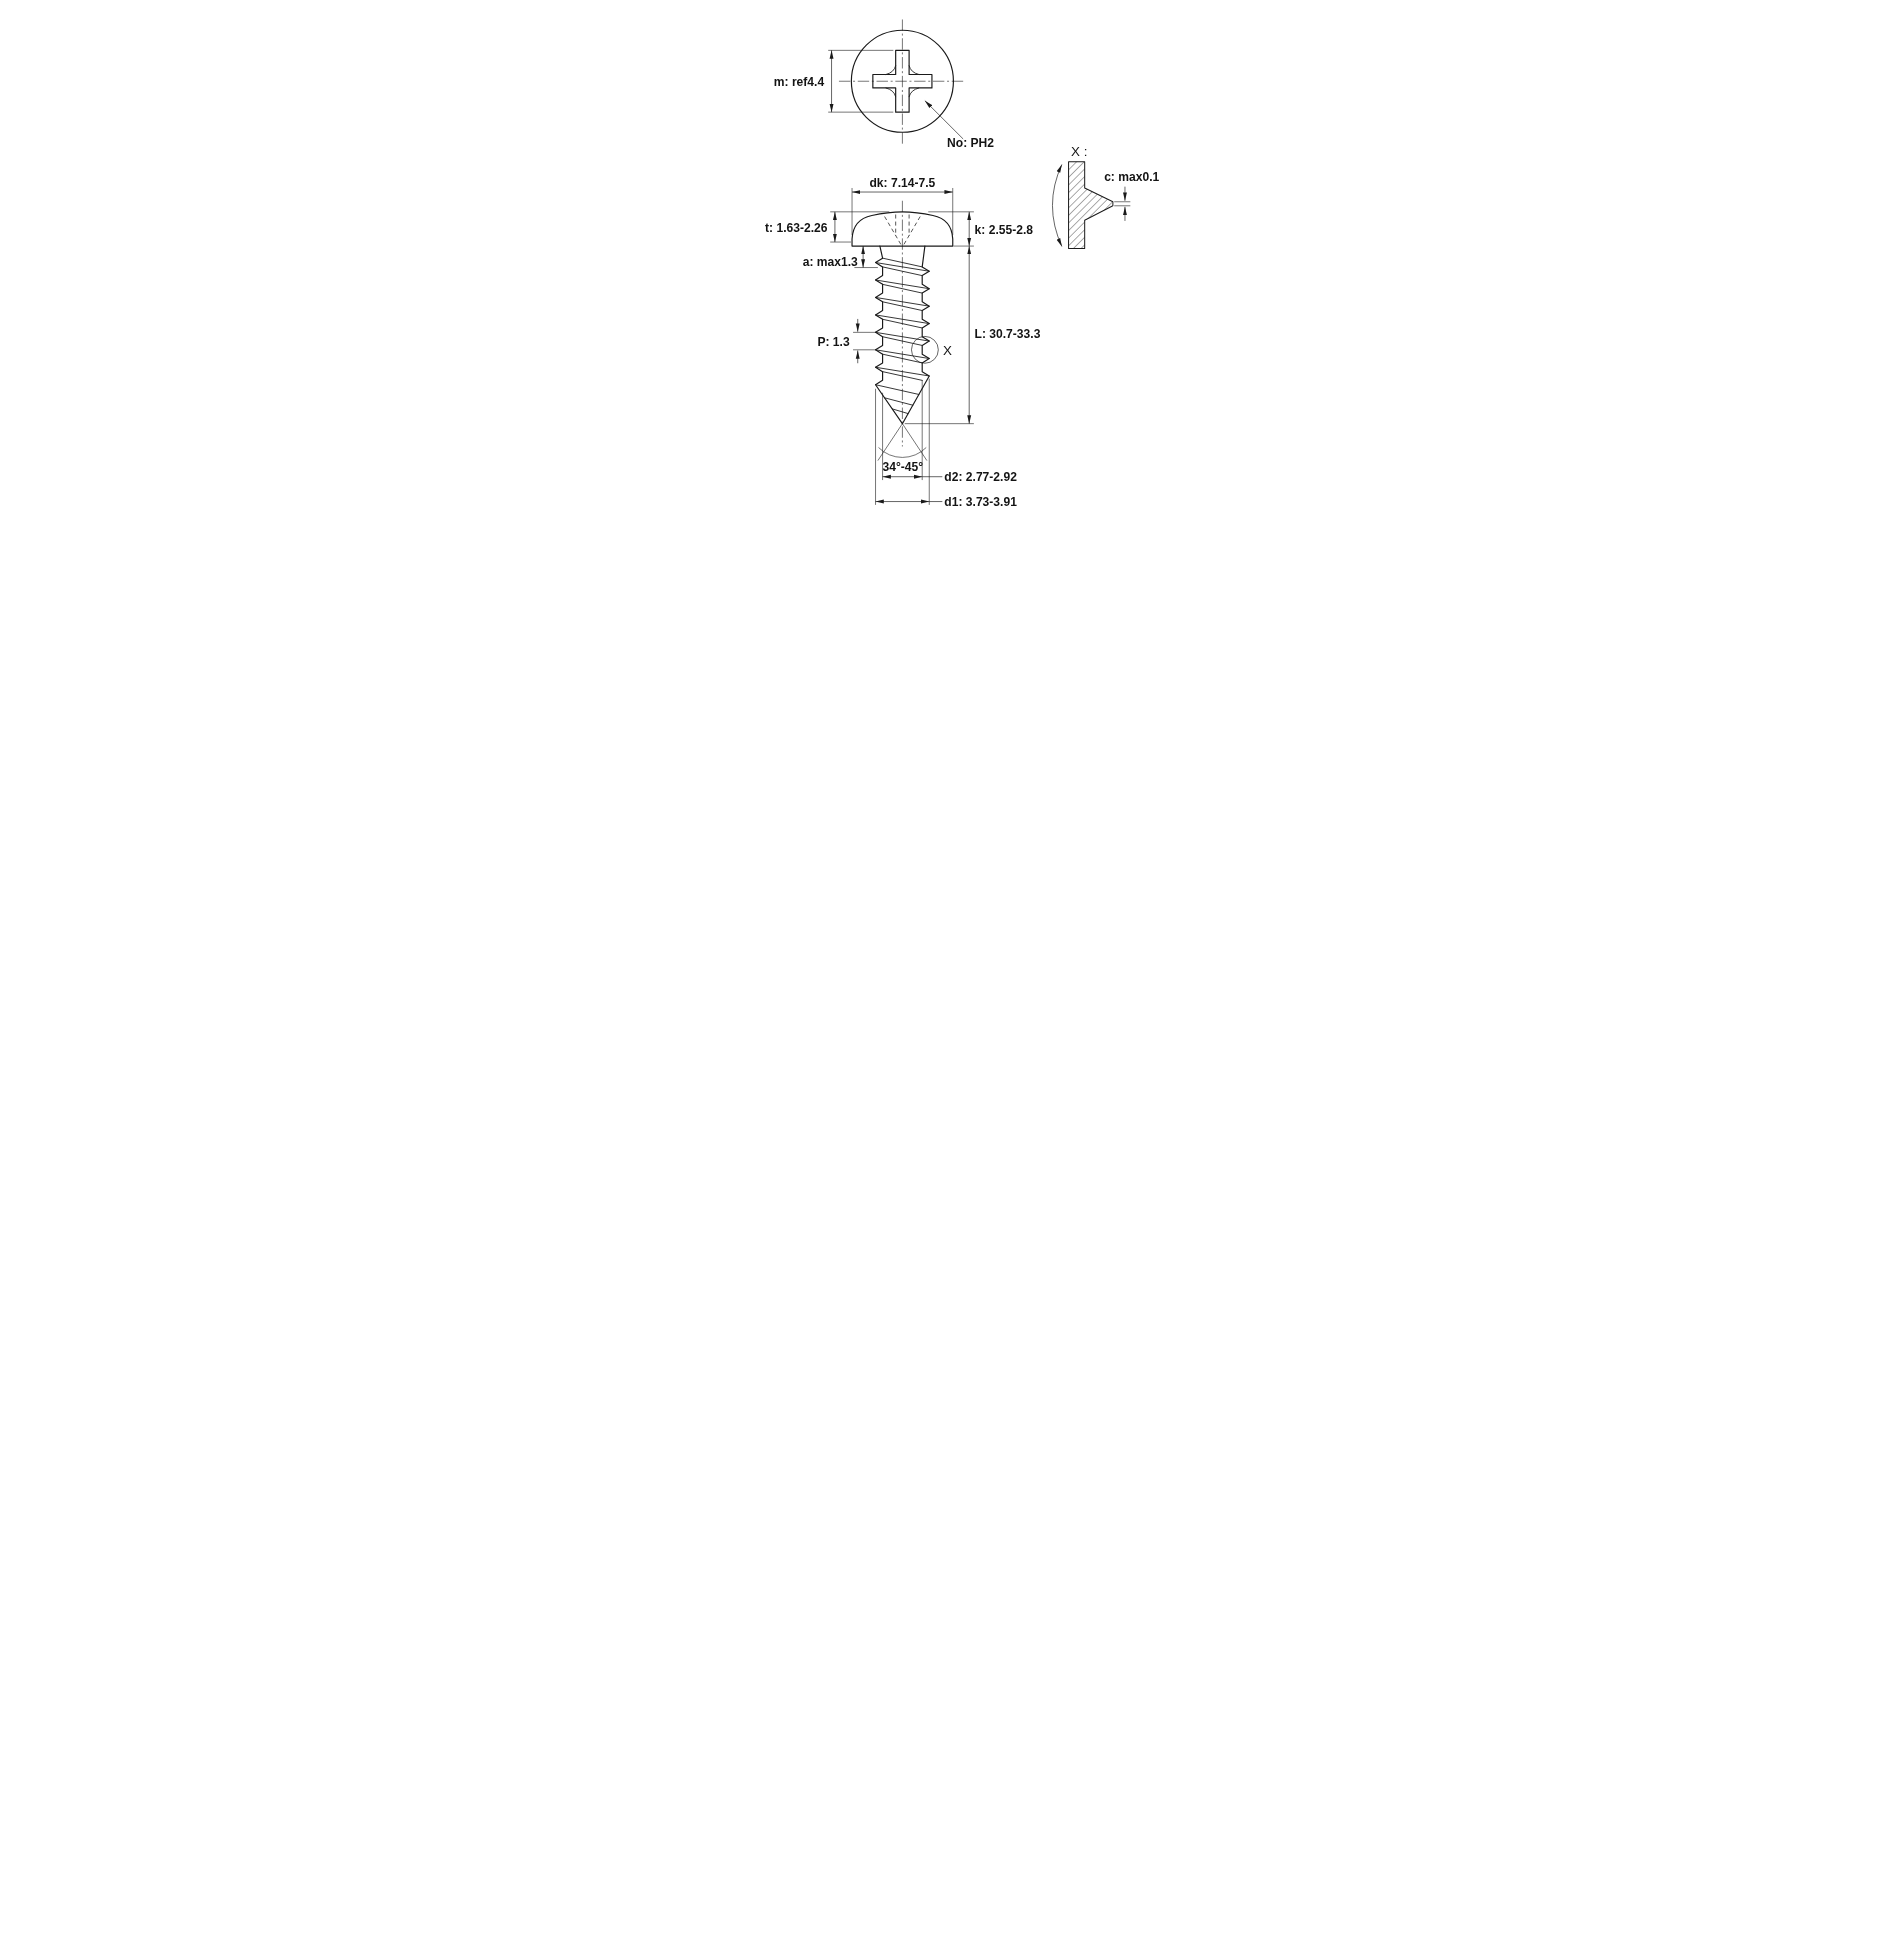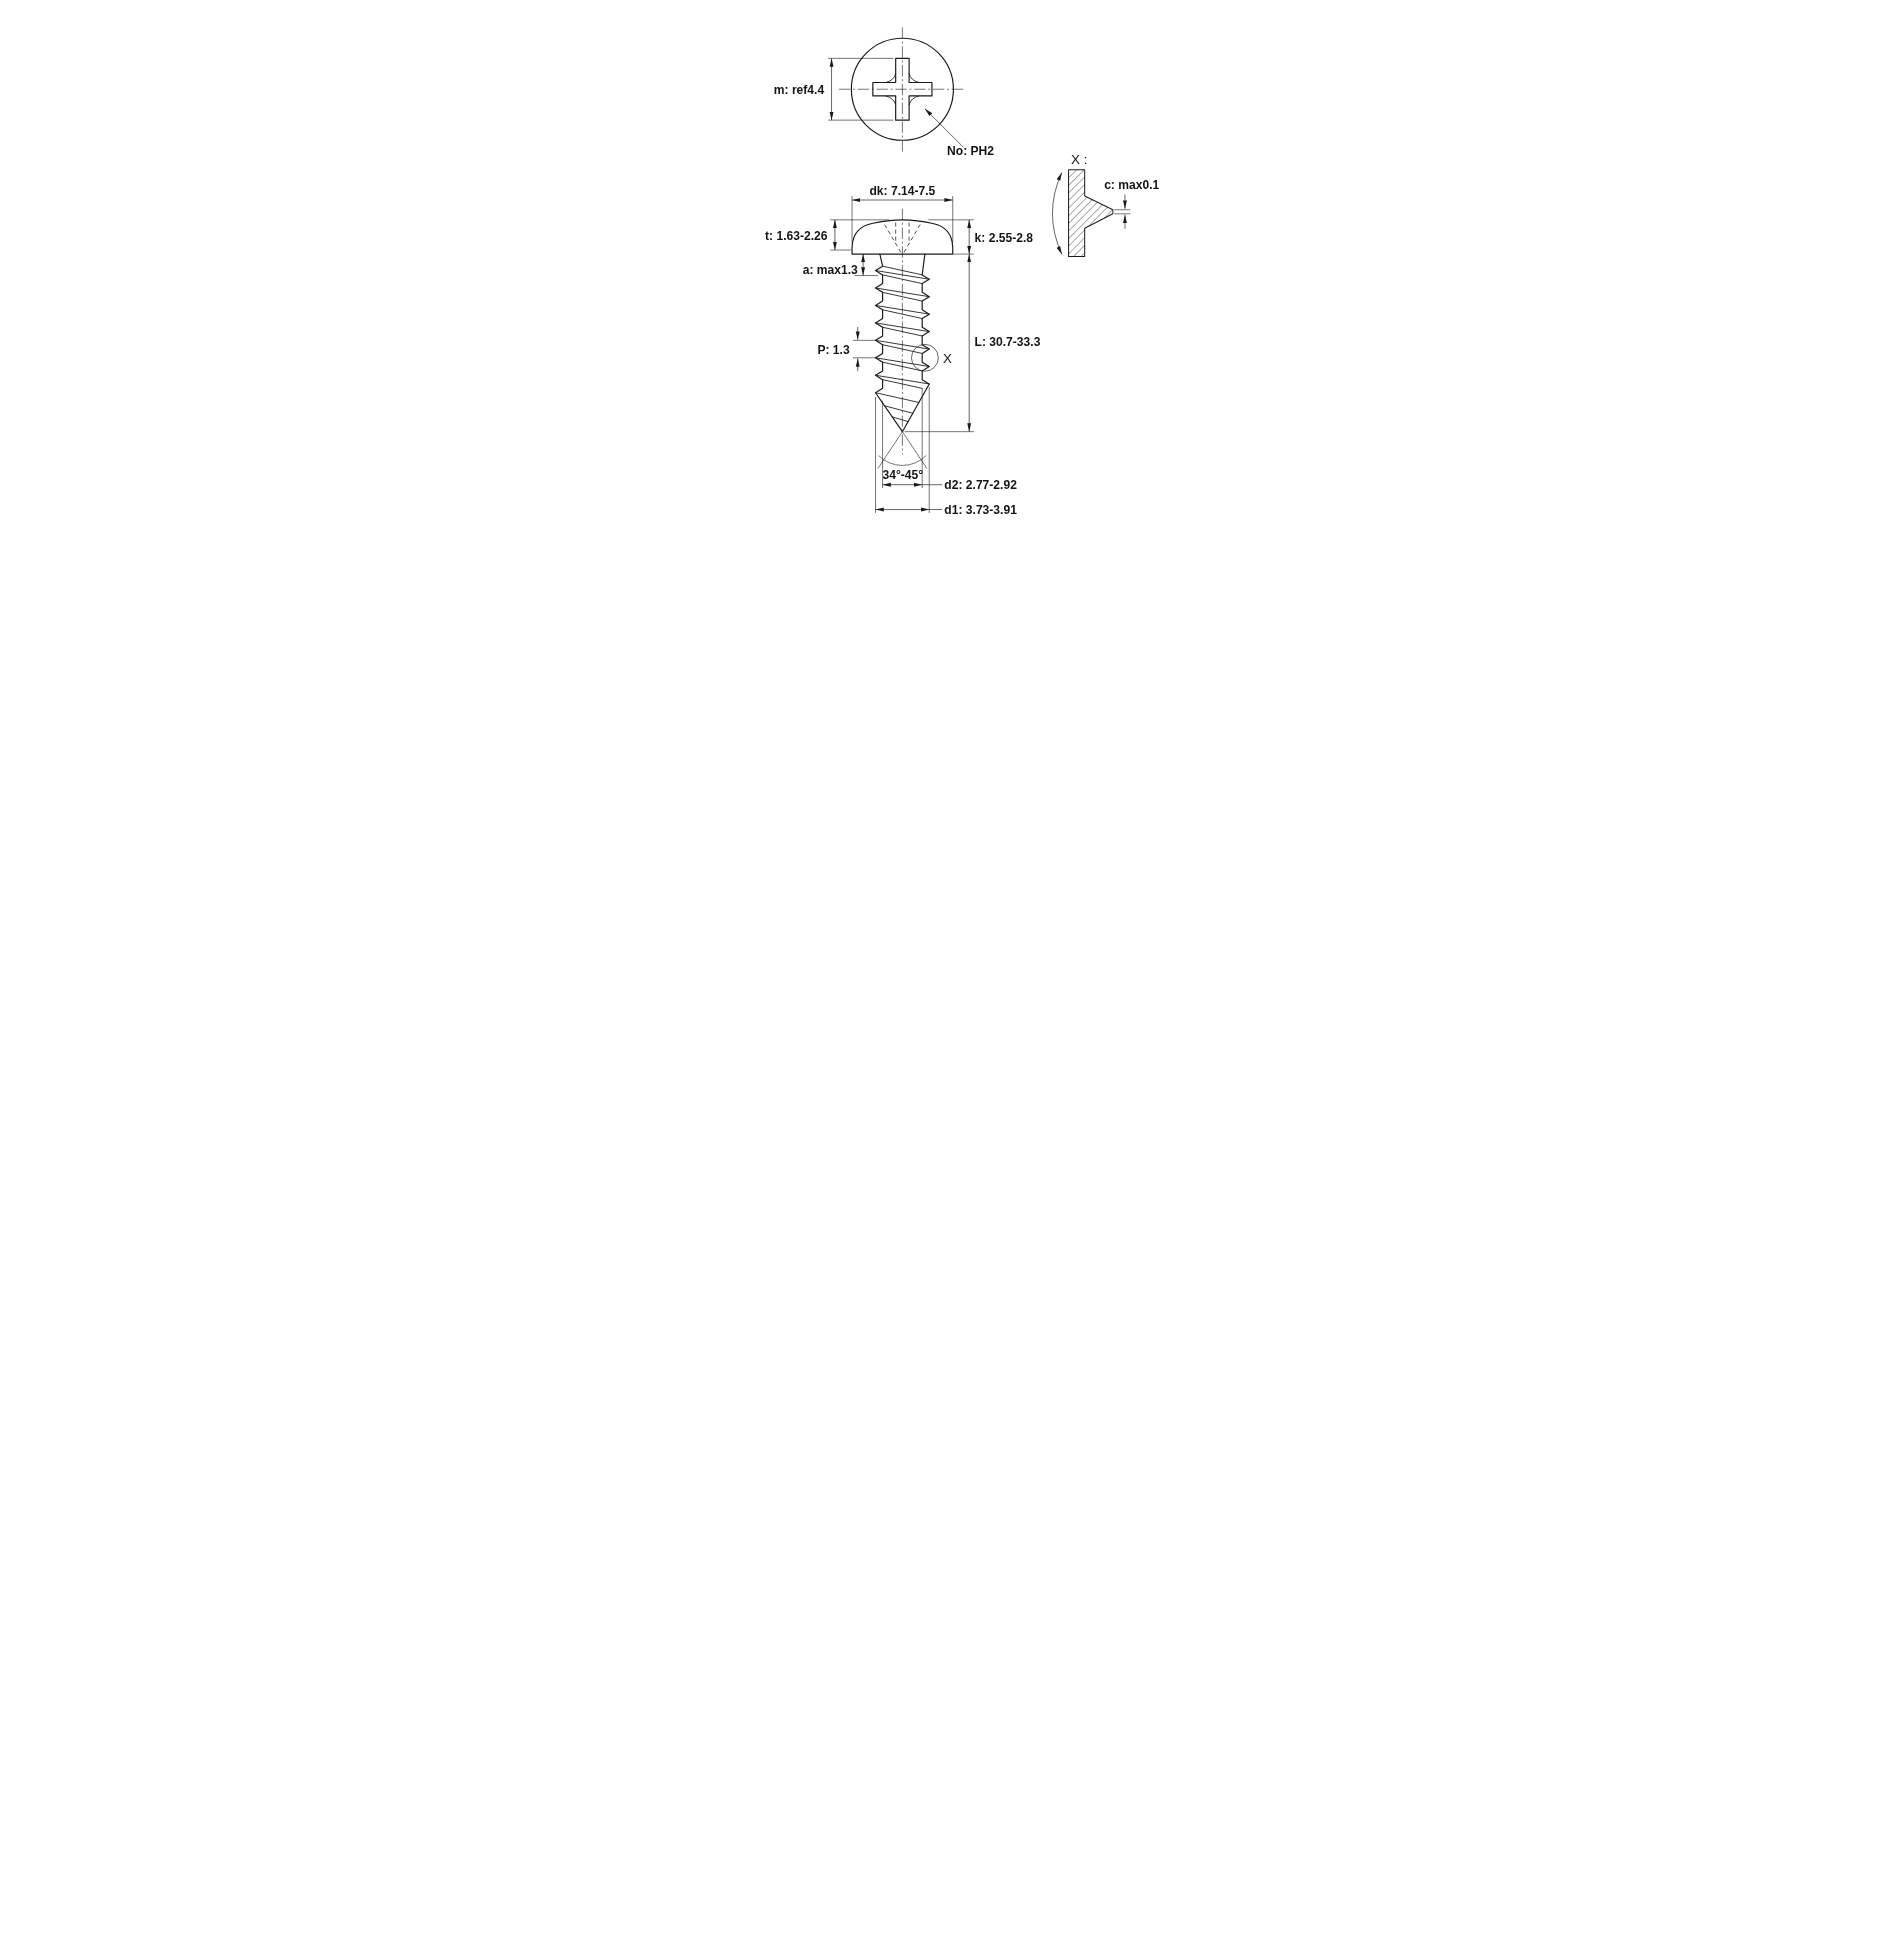--- a/index.html
+++ b/index.html
@@ -1,16 +1,16 @@
 <!DOCTYPE html>
 <html style="font-size:6.3px"><head>
 <meta charset="utf-8">
 <style>
   html,body{margin:0;padding:0;background:#ffffff;}
-  .page{width:100%;max-width:470px;margin:8px auto;text-align:right;}
+  .page{width:100%;max-width:470px;margin:0 auto;text-align:right;}
   svg{display:block;width:100%;height:auto;background:#fff;}
   .o   {fill:none;stroke:#1a1a1a;stroke-width:3.5;stroke-linejoin:round;stroke-linecap:round;}
   .h   {fill:none;stroke:#1a1a1a;stroke-width:2.6;stroke-linecap:round;}
   .d   {fill:none;stroke:#1a1a1a;stroke-width:2;}
   .e   {fill:none;stroke:#1a1a1a;stroke-width:1.8;}
   .cl  {fill:none;stroke:#1a1a1a;stroke-width:1.8;stroke-dasharray:34 8 6 8;}
   .dash{fill:none;stroke:#1a1a1a;stroke-width:2.2;stroke-dasharray:12 9;}
   .lbl {font-family:"Liberation Sans",sans-serif;font-weight:700;font-size:36px;fill:#141414;}
   .lbl2{font-family:"Liberation Sans",sans-serif;font-weight:400;font-size:40px;fill:#141414;}
   .hatchface{fill:url(#hatch);stroke:#1a1a1a;stroke-width:3;stroke-linejoin:round;}

